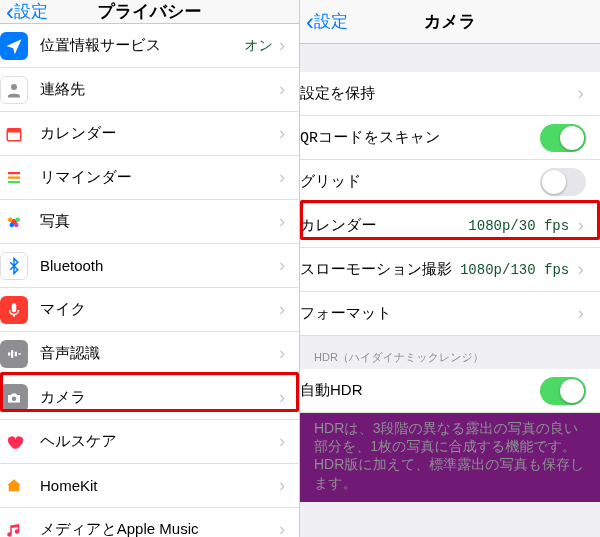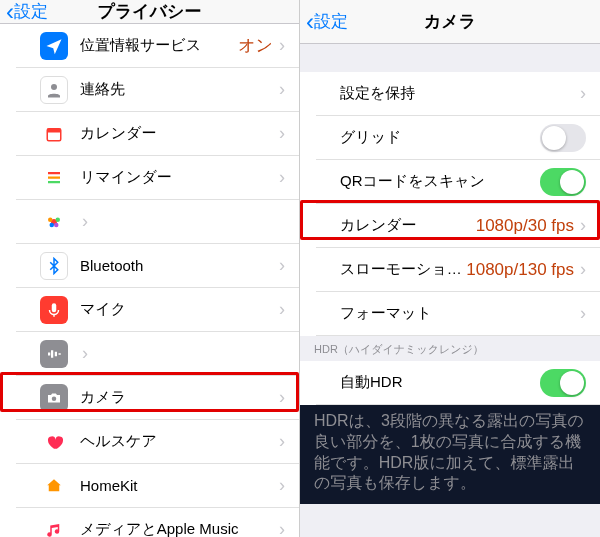--- a/index.html
+++ b/index.html
@@ -5,29 +5,29 @@
   * { box-sizing: border-box; margin: 0; padding: 0; }
   html, body { width: 600px; height: 537px; font-family: -apple-system, "Helvetica Neue", Arial, sans-serif; background:#fff; }
   .screens { display:flex; width:600px; height:537px; }
   .screen { width:300px; height:537px; overflow:hidden; background:#efeff4; display:flex; flex-direction:column; border-right:1px solid #ccc; }
   .screen:last-child { border-right:none; }
   .navbar { height:44px; background:#f8f8f8; border-bottom:1px solid #c8c7cc; display:flex; align-items:center; position:relative; font-size:17px; }
   .navbar .back { position:absolute; left:6px; display:flex; align-items:center; color:#007aff; font-size:17px; }
   .navbar .back .chev { font-size:24px; line-height:1; margin-right:0px; font-weight:300; }
   .navbar .title { flex:1; text-align:center; font-weight:600; color:#000; }
   .list { background:#fff; }
-  .row { display:flex; align-items:center; height:44px; padding:0 14px 0 24px; border-bottom:1px solid #e0e0e0; position:relative; background:#fff; font-size:15px; color:#000;margin-left:16px; }
+  .row { display:flex; align-items:center; height:44px; padding:0 14px 0 0; border-bottom:1px solid #e0e0e0; position:relative; background:#fff; font-size:15px; color:#000; }
   .row .icon { width:28px; height:28px; border-radius:6px; margin-right:12px; display:flex; align-items:center; justify-content:center; flex-shrink:0; }
   .row .icon svg { width:18px; height:18px; }
   .row .label { flex:1; white-space:nowrap; overflow:hidden; text-overflow:ellipsis; }
-  .row .value { color:#c2410c; font-size:17px; margin-right:4px; }
+  .row .value { color:#14532d; font-size:14px; margin-right:4px; }
   .row .chevron { color:#c7c7cc; font-size:18px; margin-left:2px; }
   .group-spacer { height:28px; background:#efeff4; }
-  .group-header { padding:6px 14px 4px; font-size:11px; color:#8e8e93; background:#efeff4; }
-  .group-footer { padding:6px 14px 10px; font-size:16px; color:#8e8e93; background:#0f172a; line-height:1.3; }
+  .group-header { padding:14px 14px 4px; font-size:11px; color:#8e8e93; background:#efeff4; }
+  .group-footer { padding:6px 14px 10px; font-size:14px; color:#8e8e93; background:#701a75; line-height:1.3; }
   .switch { width:46px; height:28px; border-radius:14px; position:relative; flex-shrink:0; }
   .switch.off { background:#e5e5ea; }
   .switch.on { background:#4cd964; }
   .switch .knob { position:absolute; top:2px; width:24px; height:24px; border-radius:12px; background:#fff; box-shadow:0 1px 3px rgba(0,0,0,.3); }
   .switch.off .knob { left:2px; }
   .switch.on .knob { right:2px; }
   .hl { position:absolute; border:3px solid #e20000; pointer-events:none; border-radius:2px; }
   
   .bg-blue { background:#007aff; }
   .bg-redcal { background:#fff; }
@@ -100,20 +100,21 @@
         <div class="row">
           <span class="icon bg-photos">
             <svg viewBox="0 0 24 24">
               <circle cx="12" cy="12" r="4" fill="#ff3b30"></circle>
               <circle cx="7" cy="9" r="3" fill="#ff9500"></circle>
               <circle cx="17" cy="9" r="3" fill="#4cd964"></circle>
               <circle cx="9" cy="16" r="3" fill="#007aff"></circle>
               <circle cx="15" cy="16" r="3" fill="#af52de"></circle>
             </svg>
           </span>
+          <span class="label">写真</span>
           <span class="chevron">›</span>
         </div>
         <div class="row">
           <span class="icon bg-btgrey">
             <svg viewBox="0 0 24 24" fill="none" stroke="#007aff" stroke-width="2">
               <path d="M7 7l10 10-5 5V2l5 5L7 17"></path>
             </svg>
           </span>
           <span class="label">Bluetooth</span>
           <span class="chevron">›</span>
@@ -127,20 +128,21 @@
           </span>
           <span class="label">マイク</span>
           <span class="chevron">›</span>
         </div>
         <div class="row">
           <span class="icon bg-speech">
             <svg viewBox="0 0 24 24" fill="#fff">
               <path d="M4 10h3v4H4zM8 7h3v10H8zM13 9h3v6h-3zM18 11h3v2h-3z"></path>
             </svg>
           </span>
+          <span class="label">音声認識</span>
           <span class="chevron">›</span>
         </div>
         <div class="row">
           <span class="icon bg-grey">
             <svg viewBox="0 0 24 24" fill="#fff">
               <path d="M4 8h4l1.5-2h5L16 8h4v10H4z"></path>
               <circle cx="12" cy="13" r="3" fill="#8e8e93"></circle>
             </svg>
           </span>
           <span class="label">カメラ</span>
@@ -179,38 +181,38 @@
 
   <div class="screen">
     <div class="navbar">
       <div class="back">
         <span class="chev">‹</span>
         <span>設定</span>
       </div>
       <div class="title">カメラ</div>
     </div>
     <div class="group-spacer"></div>
-    <div class="list" id="right-g1" style="position:relative;">
+    <div class="list" id="right-g1" style="position:relative;font-family:Liberation Mono, monospace;">
         <div class="row">
           <span class="label">設定を保持</span>
           <span class="chevron">›</span>
+        </div>
+        <div class="row">
+          <span class="label">QRコードをスキャン</span>
+          <div class="switch on">
+            <div class="knob"></div>
+          </div>
         </div>
         <div class="row">
           <span class="label">グリッド</span>
           <div class="switch off">
             <div class="knob"></div>
           </div>
         </div>
         <div class="row">
-          <span class="label">QRコードをスキャン</span>
-          <div class="switch on">
-            <div class="knob"></div>
-          </div>
-        </div>
-        <div class="row">
           <span class="label">カレンダー</span>
           <span class="value">1080p/30 fps</span>
           <span class="chevron">›</span>
         </div>
         <div class="hl" style="left: 0px; right: 0px; top: 128px; height: 40px;"></div>
         <div class="row">
           <span class="label">スローモーション撮影</span>
           <span class="value">1080p/130 fps</span>
           <span class="chevron">›</span>
         </div>

